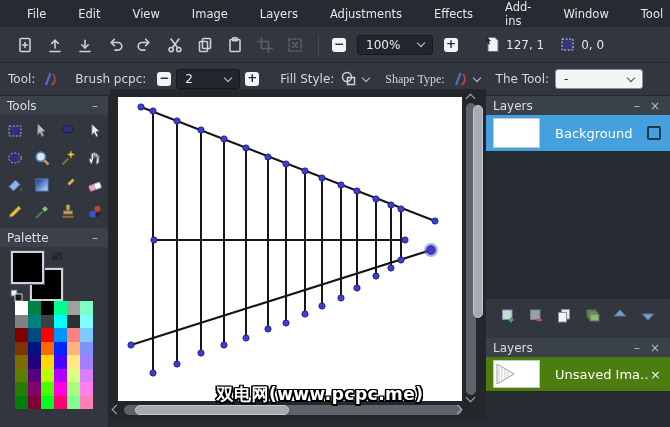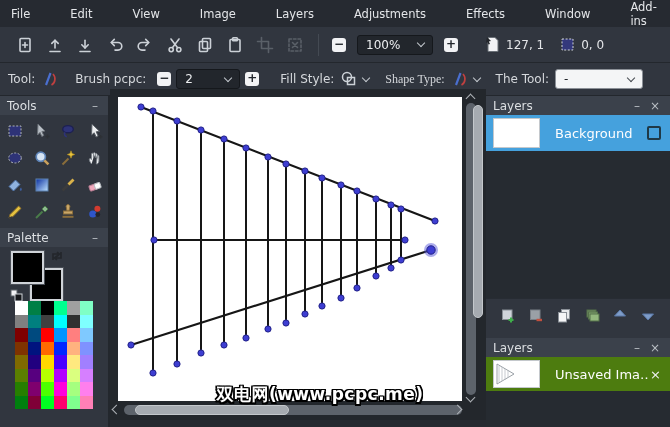--- a/index.html
+++ b/index.html
@@ -6,21 +6,21 @@
   *{box-sizing:border-box;}
   #window{
     position:relative;width:670px;height:427px;overflow:hidden;
     background:#262a31;
     font-family:"DejaVu Sans","Liberation Sans",sans-serif;
     color:#d9dce0;font-size:12px;
     -webkit-font-smoothing:antialiased;
   }
   .abs{position:absolute;}
   
-  #menubar{left:0;top:0;width:670px;height:27px;background:#262a31;display:flex;align-items:center;padding-left:0;gap:18px;}
+  #menubar{left:0;top:0;width:670px;height:27px;background:#262a31;display:flex;align-items:center;padding-left:16px;gap:10px;}
   .menu-item{padding:4px 11px;font-size:11.5px;color:#e4e6e9;cursor:default;border-radius:3px;}
   
   #toolbar{left:0;top:27px;width:670px;height:36px;background:#31363f;border-bottom:1px solid #23272d;display:flex;align-items:center;padding-left:10px;}
   .tb-btn{width:30px;height:28px;display:flex;align-items:center;justify-content:center;border-radius:3px;}
   .tb-btn svg{stroke:#ccd1d7;fill:none;stroke-width:1.6;stroke-linecap:round;stroke-linejoin:round;}
   .tb-btn.disabled svg{stroke:#5a6068;}
   .tb-sep{width:1px;height:22px;background:#444a53;margin:0 8px;}
   .mini-btn{width:14px;height:14px;background:#f2f3f5;border-radius:3px;color:#22262c;font-size:12px;line-height:12px;text-align:center;font-weight:bold;margin:0 5px;}
   .dd{background:#22262c;border:1px solid #15181c;border-radius:3px;color:#eceef0;display:flex;align-items:center;justify-content:space-between;padding:0 8px;}
   #zoom-dd{width:76px;height:20px;margin-left:6px;margin-right:6px;}
@@ -87,22 +87,22 @@
 <div id="window">
 
   <div id="menubar" class="abs">
       <span class="menu-item">File</span>
       <span class="menu-item">Edit</span>
       <span class="menu-item">View</span>
       <span class="menu-item">Image</span>
       <span class="menu-item">Layers</span>
       <span class="menu-item">Adjustments</span>
       <span class="menu-item">Effects</span>
+      <span class="menu-item">Add-ins</span>
       <span class="menu-item">Window</span>
-      <span class="menu-item">Add-ins</span>
       <span class="menu-item">Tool</span>
     </div>
 
   <div id="toolbar" class="abs">
     <span id="tb-icons" style="display:flex;align-items:center;">
         <span class="tb-btn">
           <svg width="18" height="18" viewBox="0 0 18 18">
             <rect x="4" y="2.5" width="10" height="13" rx="1"></rect>
             <path d="M9 6.5v5M6.5 9h5"></path>
           </svg>

